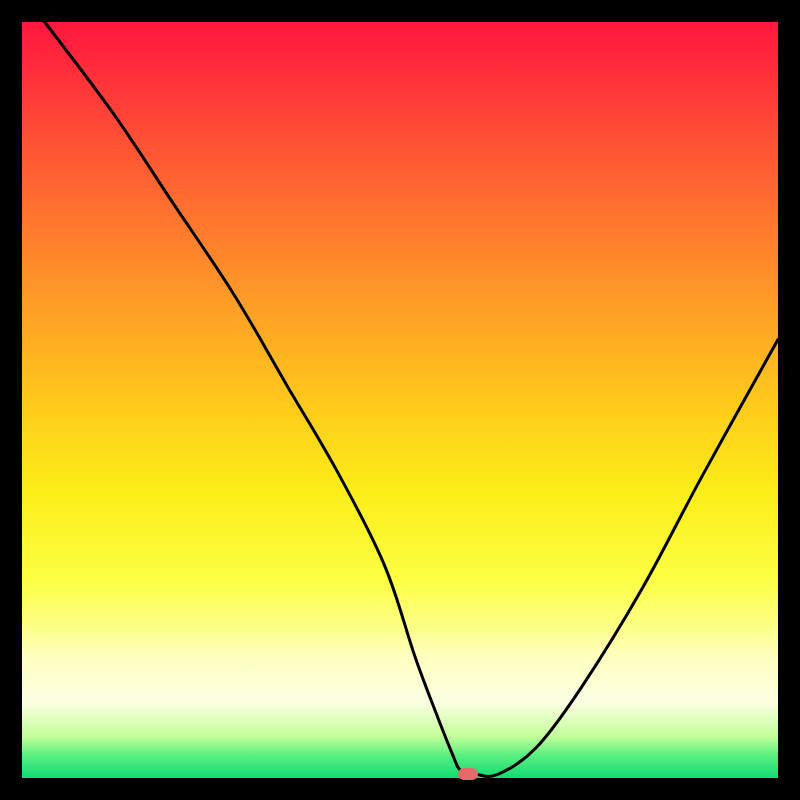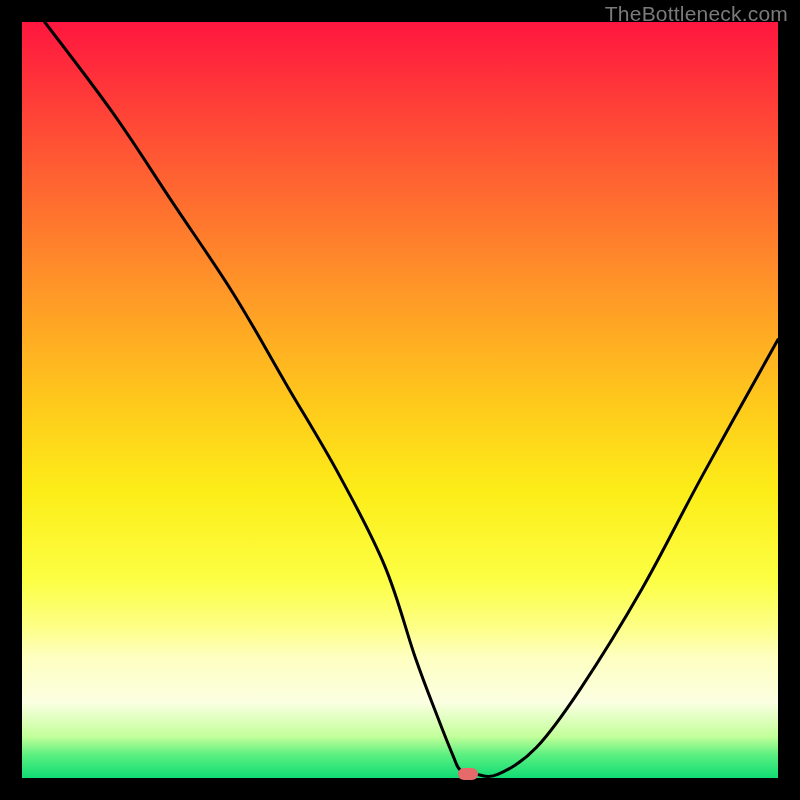--- a/index.html
+++ b/index.html
@@ -63,21 +63,20 @@
     width: 20px;
     height: 12px;
     border-radius: 6px;
     background: #e66a6a;
   }
 </style>
 </head>
 <body>
 
 <div class="frame">
-  <div class="watermark">TheBottleneck.com</div>
 
   <div class="plot">
     <svg class="curve" viewBox="0 0 756 756" preserveAspectRatio="none">
       <path id="curve-path" fill="none" stroke="#000" stroke-width="3" stroke-linecap="round" stroke-linejoin="round" d="M 22.7 0.0 C 34.9 16.3, 67.6 58.1, 90.7 90.7 C 113.9 123.4, 129.4 148.8, 151.2 181.4 C 173.0 214.1, 191.3 239.5, 211.7 272.2 C 232.1 304.8, 245.5 330.2, 264.6 362.9 C 283.7 395.5, 299.8 420.9, 317.5 453.6 C 335.2 486.3, 349.3 511.7, 362.9 544.3 C 376.5 577.0, 383.6 607.8, 393.1 635.0 C 402.6 662.3, 409.0 677.8, 415.8 695.5 C 422.6 713.2, 426.8 723.8, 430.9 733.3 C 435.0 742.8, 434.4 745.0, 438.5 748.4 C 442.6 751.8, 446.8 751.5, 453.6 752.2 C 460.4 752.9, 465.4 757.0, 476.3 752.2 C 487.2 747.5, 499.1 741.4, 514.1 725.8 C 529.0 710.1, 540.4 693.9, 559.4 665.3 C 578.5 636.7, 598.1 605.1, 619.9 567.0 C 641.7 528.9, 655.9 498.5, 680.4 453.6 C 704.9 408.7, 742.4 342.0, 756.0 317.5"></path>
     </svg>
     <div class="marker" id="marker" style="left: 436.04px; top: 746.22px;"></div>
   </div>
 </div>
 
 </body></html>

